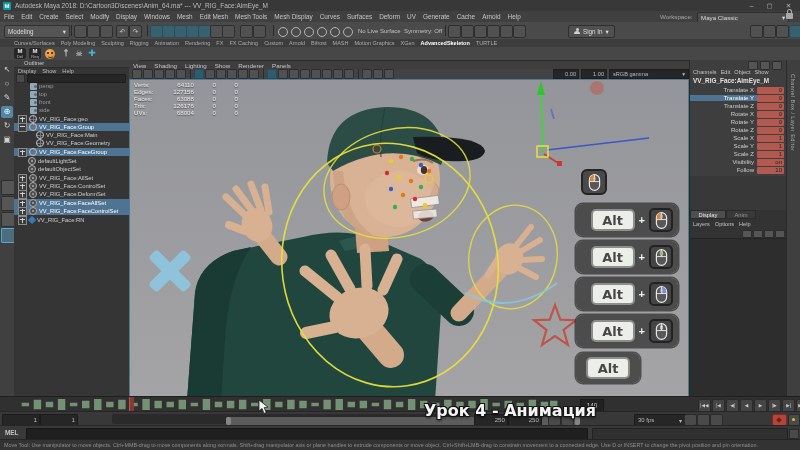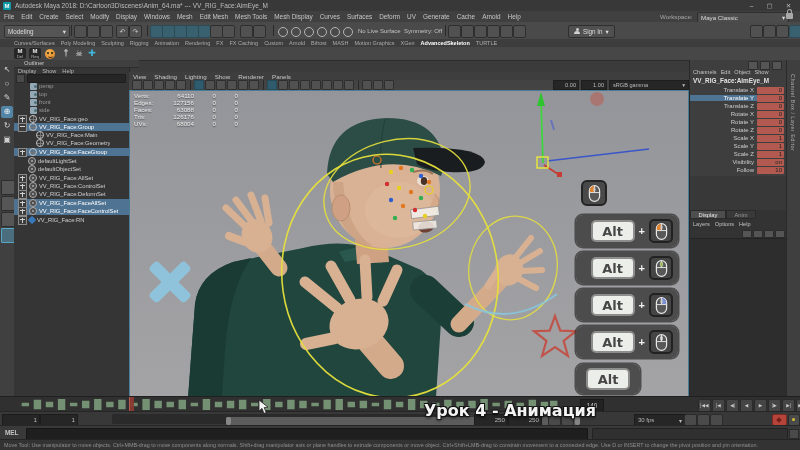--- a/index.html
+++ b/index.html
@@ -75,21 +75,21 @@
   .oic.cam::after{content:"";position:absolute;right:0.5px;top:2px;width:3px;height:3px;border-radius:50%;background:#54707e}
   .oic.xform{border:1px solid #c4c4c4;border-radius:50%;width:6px;height:6px;
              background:linear-gradient(#777,#777) center/1px 6px no-repeat,linear-gradient(#777,#777) center/6px 1px no-repeat}
   .oic.set{border:1px solid #ababab;border-radius:50%;width:6px;height:6px;background:#4c4c4c}
   .oic.set::after{content:"";position:absolute;left:1.5px;top:1.5px;width:2px;height:2px;border-radius:50%;background:#ababab}
   .oic.ref{background:#3878b8;width:6px;height:6px;border-radius:1px;transform:rotate(45deg)}
   .exp{width:7px;height:7px;flex:none;border:1px solid #8a8a8a;background:#3c3c3c;position:relative}
   .exp::before{content:"";position:absolute;left:1px;right:1px;top:2.6px;height:1px;background:#d0d0d0}
   .exp.plus::after{content:"";position:absolute;top:1px;bottom:1px;left:2.6px;width:1px;background:#d0d0d0}
   
-  #viewport{left:129px;top:12px;width:560px;height:336px;background:#3e3e3e}
+  #viewport{left:129px;top:1px;width:560px;height:336px;background:#3e3e3e}
   #vpmenus{left:4px;top:0;height:8px;gap:8px}
   .vpm{font-size:6.2px;color:#c6c6c6}
   #vpicons{left:0;top:8px;width:560px;height:10px;background:#434343;border-bottom:1px solid #2d2d2d;padding-left:3px}
   .vic{width:8px;height:8px;background:#515151;border:1px solid #2e2e2e;border-radius:1px;margin-right:1px;flex:none}
   .vic.on{background:#2f5b6e;border-color:#254a5a}
   .vfield{width:20px;height:8px;background:#262626;border:1px solid #1e1e1e;font-size:5.6px;color:#bbb;
           text-align:right;padding:0 2px;line-height:8px;flex:none;margin-left:2px}
   #colorspace{width:72px;height:8px;background:#262626;border:1px solid #1e1e1e;font-size:5.6px;color:#bbb;
           padding:0 3px;display:flex;justify-content:space-between;align-items:center;flex:none;margin:0 3px 0 2px}
   #canvas{left:0;top:18px;width:560px;height:318px;background:linear-gradient(#94959a,#a4a4a6);

